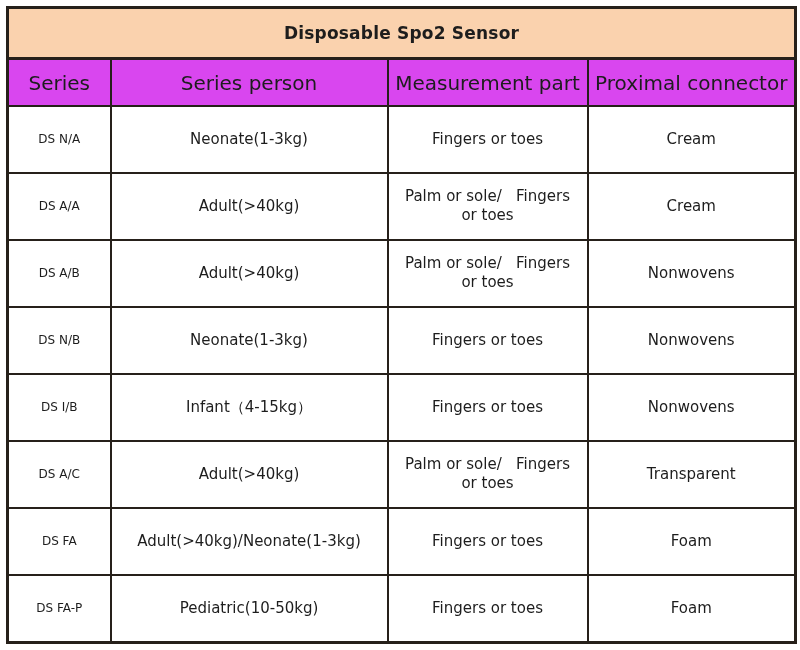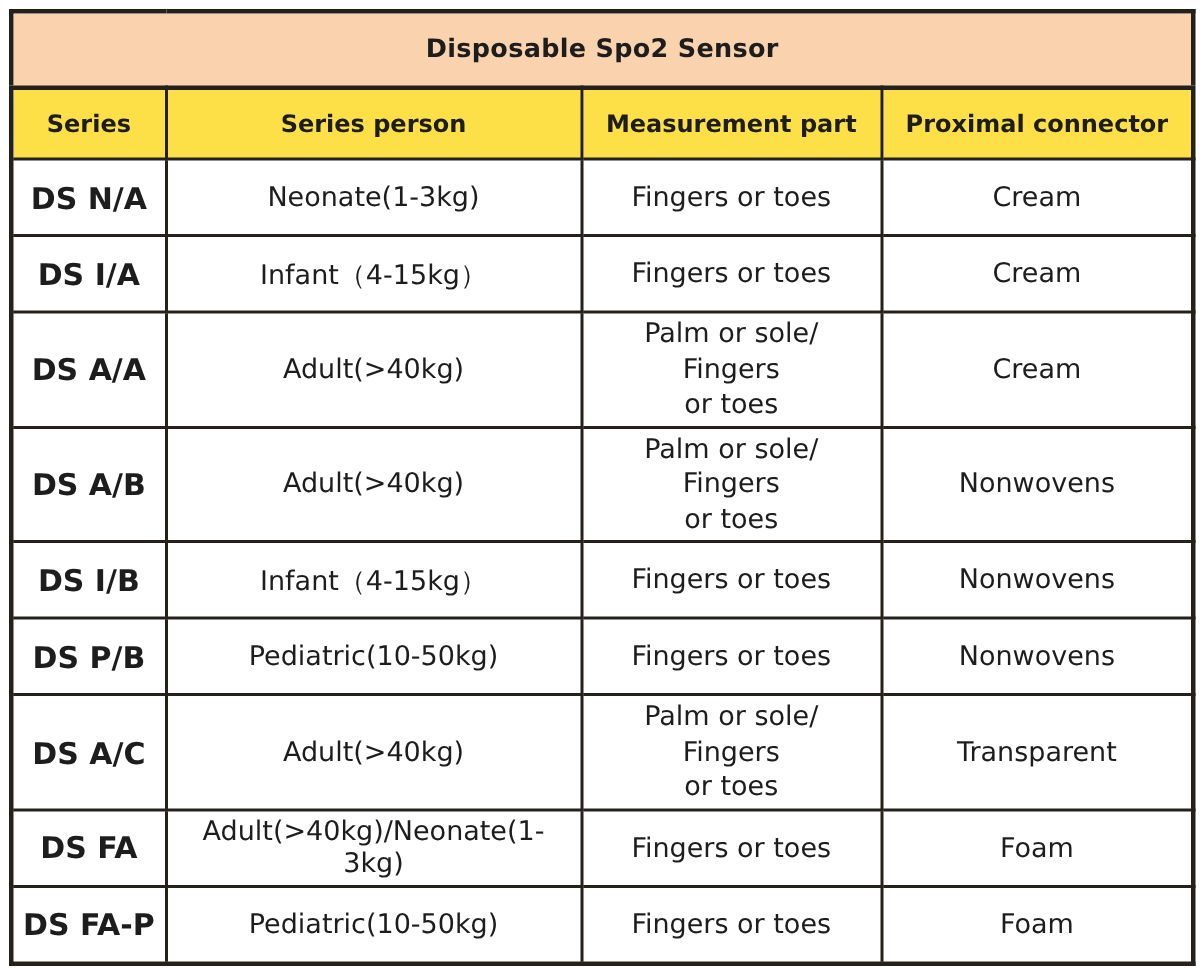--- a/index.html
+++ b/index.html
@@ -34,33 +34,33 @@
   }
   th.table-title {
     background: #fad2ae;
     font-size: 17px;
     font-weight: bold;
     height: 44px;
     letter-spacing: 0.2px;
     border-bottom: 3px solid #26201a;
   }
   tr.colhead th {
-    background: #fde047;
-    font-size: 16px;
-    font-weight: bold;
+    background: #d946ef;
+    font-size: 20px;
+    font-weight: normal;
     height: 41px;
   }
   td {
     background: #ffffff;
-    font-size: 18px;
+    font-size: 15px;
     height: 45px;
   }
   td.cell-series {
-    font-weight: bold;
-    font-size: 20px;
+    font-weight: normal;
+    font-size: 12px;
   }
   td.cell-part {
     white-space: pre-wrap;
     line-height: 1.3;
     margin-left: 28px;
   }
 </style>
 </head>
 <body>
 
@@ -84,48 +84,42 @@
       </tr>
     </thead>
     <tbody>
       <tr>
         <td class="cell-series">DS N/A</td>
         <td class="cell-person">Neonate(1-3kg)</td>
         <td class="cell-part">Fingers or toes</td>
         <td class="cell-connector">Cream</td>
       </tr>
       <tr>
-        <td class="cell-series">DS I/A</td>
-        <td class="cell-person">Infant（4-15kg）</td>
-        <td class="cell-part">Fingers or toes</td>
-        <td class="cell-connector">Cream</td>
-      </tr>
-      <tr>
         <td class="cell-series">DS A/A</td>
         <td class="cell-person">Adult(&gt;40kg)</td>
         <td class="cell-part">Palm or sole/   Fingers
 or toes</td>
         <td class="cell-connector">Cream</td>
       </tr>
       <tr>
         <td class="cell-series">DS A/B</td>
         <td class="cell-person">Adult(&gt;40kg)</td>
         <td class="cell-part">Palm or sole/   Fingers
 or toes</td>
         <td class="cell-connector">Nonwovens</td>
       </tr>
       <tr>
-        <td class="cell-series">DS I/B</td>
-        <td class="cell-person">Infant（4-15kg）</td>
+        <td class="cell-series">DS N/B</td>
+        <td class="cell-person">Neonate(1-3kg)</td>
         <td class="cell-part">Fingers or toes</td>
         <td class="cell-connector">Nonwovens</td>
       </tr>
       <tr>
-        <td class="cell-series">DS P/B</td>
-        <td class="cell-person">Pediatric(10-50kg)</td>
+        <td class="cell-series">DS I/B</td>
+        <td class="cell-person">Infant（4-15kg）</td>
         <td class="cell-part">Fingers or toes</td>
         <td class="cell-connector">Nonwovens</td>
       </tr>
       <tr>
         <td class="cell-series">DS A/C</td>
         <td class="cell-person">Adult(&gt;40kg)</td>
         <td class="cell-part">Palm or sole/   Fingers
 or toes</td>
         <td class="cell-connector">Transparent</td>
       </tr>

